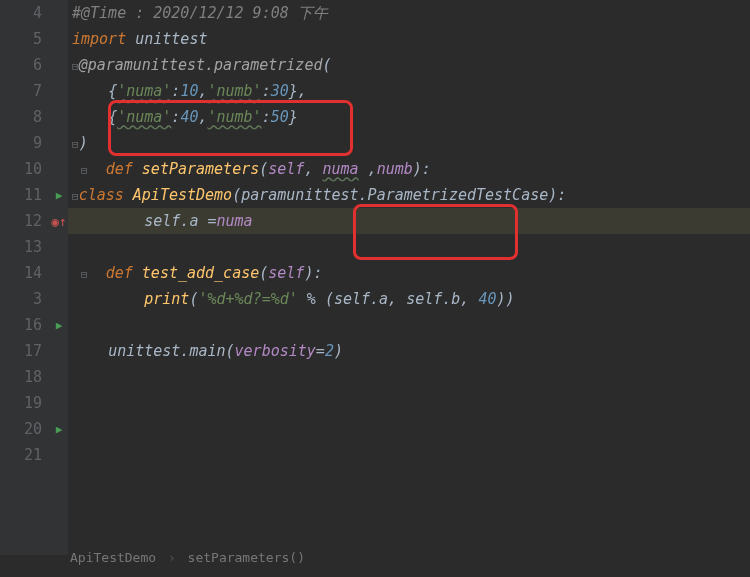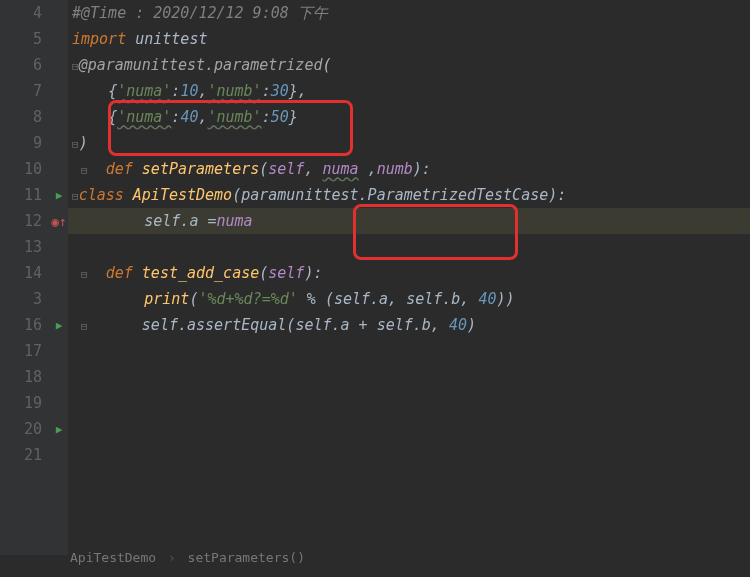--- a/index.html
+++ b/index.html
@@ -157,22 +157,22 @@
     <div class="code-line"><span class="fold">⊟</span><span class="dec">@paramunittest.parametrized</span><span class="white">(</span></div>
     <div class="code-line">    <span class="white">{</span><span class="str squiggle">'numa'</span><span class="white">:</span><span class="num">10</span><span class="white">,</span><span class="str squiggle">'numb'</span><span class="white">:</span><span class="num">30</span><span class="white">},</span></div>
     <div class="code-line">    <span class="white">{</span><span class="str squiggle">'numa'</span><span class="white">:</span><span class="num">40</span><span class="white">,</span><span class="str squiggle">'numb'</span><span class="white">:</span><span class="num">50</span><span class="white">}</span></div>
     <div class="code-line"><span class="fold">⊟</span><span class="white">)</span></div>
     <div class="code-line"> <span class="fold">⊟</span>  <span class="kw">def</span> <span class="fn">setParameters</span><span class="white">(</span><span class="param">self</span><span class="white">, </span><span class="param squiggle">numa</span> <span class="white">,</span><span class="param">numb</span><span class="white">):</span></div>
     <div class="code-line"><span class="fold">⊟</span><span class="kw">class</span> <span class="fn">ApiTestDemo</span><span class="white">(</span><span class="ident">paramunittest.ParametrizedTestCase</span><span class="white">):</span></div>
     <div class="code-line hl-line">        <span class="ident">self.a =</span><span class="param">numa</span></div>
     <div class="code-line"></div>
     <div class="code-line"> <span class="fold">⊟</span>  <span class="kw">def</span> <span class="fn">test_add_case</span><span class="white">(</span><span class="param">self</span><span class="white">):</span></div>
     <div class="code-line">        <span class="fn">print</span><span class="white">(</span><span class="str">'%d+%d?=%d'</span> <span class="white">%</span> <span class="white">(</span><span class="ident">self.a</span><span class="white">, </span><span class="ident">self.b</span><span class="white">, </span><span class="num">40</span><span class="white">))</span></div>
-    <div class="code-line"> <span class="fold">⊟</span>      <span class="ident">self.assertEqual</span><span class="white">(</span><span class="ident">self.a</span> <span class="white">+</span> <span class="ident">self.b</span><span class="white">, </span><span class="num">40</span><span class="white">)</span></div>
     <div class="code-line"></div>
+    <div class="code-line">    <span class="ident">unittest.main</span><span class="white">(</span><span class="param">verbosity</span><span class="white">=</span><span class="num">2</span><span class="white">)</span></div>
   </div>
 </div>
 
 <div class="breadcrumb">
   <span>ApiTestDemo</span>
   <span class="sep">›</span>
   <span>setParameters()</span>
 </div>
 
 </body></html>

